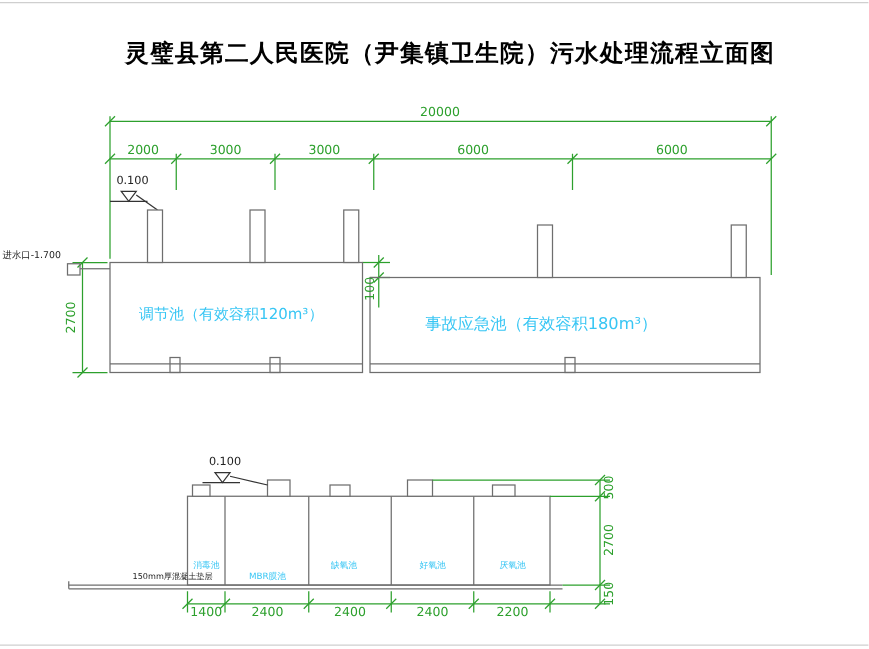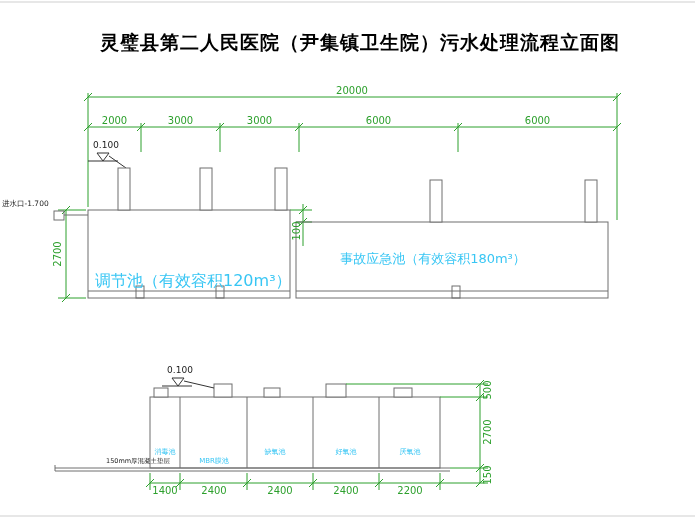--- a/index.html
+++ b/index.html
@@ -158,21 +158,21 @@
   <div class="txt dim-text" style="left:234px;top:115px;width:51px;">3000</div>
   <div class="txt dim-text" style="left:353px;top:115px;width:51px;">6000</div>
   <div class="txt dim-text" style="left:512px;top:115px;width:51px;">6000</div>
 
   <div class="txt black-text" style="left:86px;top:140px;width:40px;font-size:9px;text-align:center;">0.100</div>
   <div class="txt black-text" style="left:2px;top:199px;width:64px;font-size:7.5px;">进水口-1.700</div>
 
   <div class="txt dim-text-rot" style="left:36px;top:248px;width:44px;">2700</div>
   <div class="txt dim-text-rot" style="left:275px;top:225px;width:44px;">100</div>
 
-  <div class="txt cyan-text" style="left:95px;top:243px;width:180px;font-size:16px;margin-top:28px;">调节池（有效容积120m³）</div>
+  <div class="txt cyan-text" style="left:95px;top:243px;width:180px;font-size:12px;">调节池（有效容积120m³）</div>
   <div class="txt cyan-text" style="left:326px;top:250px;width:214px;font-size:13px;">事故应急池（有效容积180m³）</div>
 
   <div class="txt black-text" style="left:160px;top:365px;width:40px;font-size:9px;text-align:center;">0.100</div>
 
   <div class="txt cyan-text" style="left:143px;top:447px;width:44px;font-size:7px;">消毒池</div>
   <div class="txt cyan-text" style="left:192px;top:456px;width:44px;font-size:7px;">MBR膜池</div>
   <div class="txt cyan-text" style="left:253px;top:447px;width:44px;font-size:7px;">缺氧池</div>
   <div class="txt cyan-text" style="left:324px;top:447px;width:44px;font-size:7px;">好氧池</div>
   <div class="txt cyan-text" style="left:388px;top:447px;width:44px;font-size:7px;">厌氧池</div>
 

